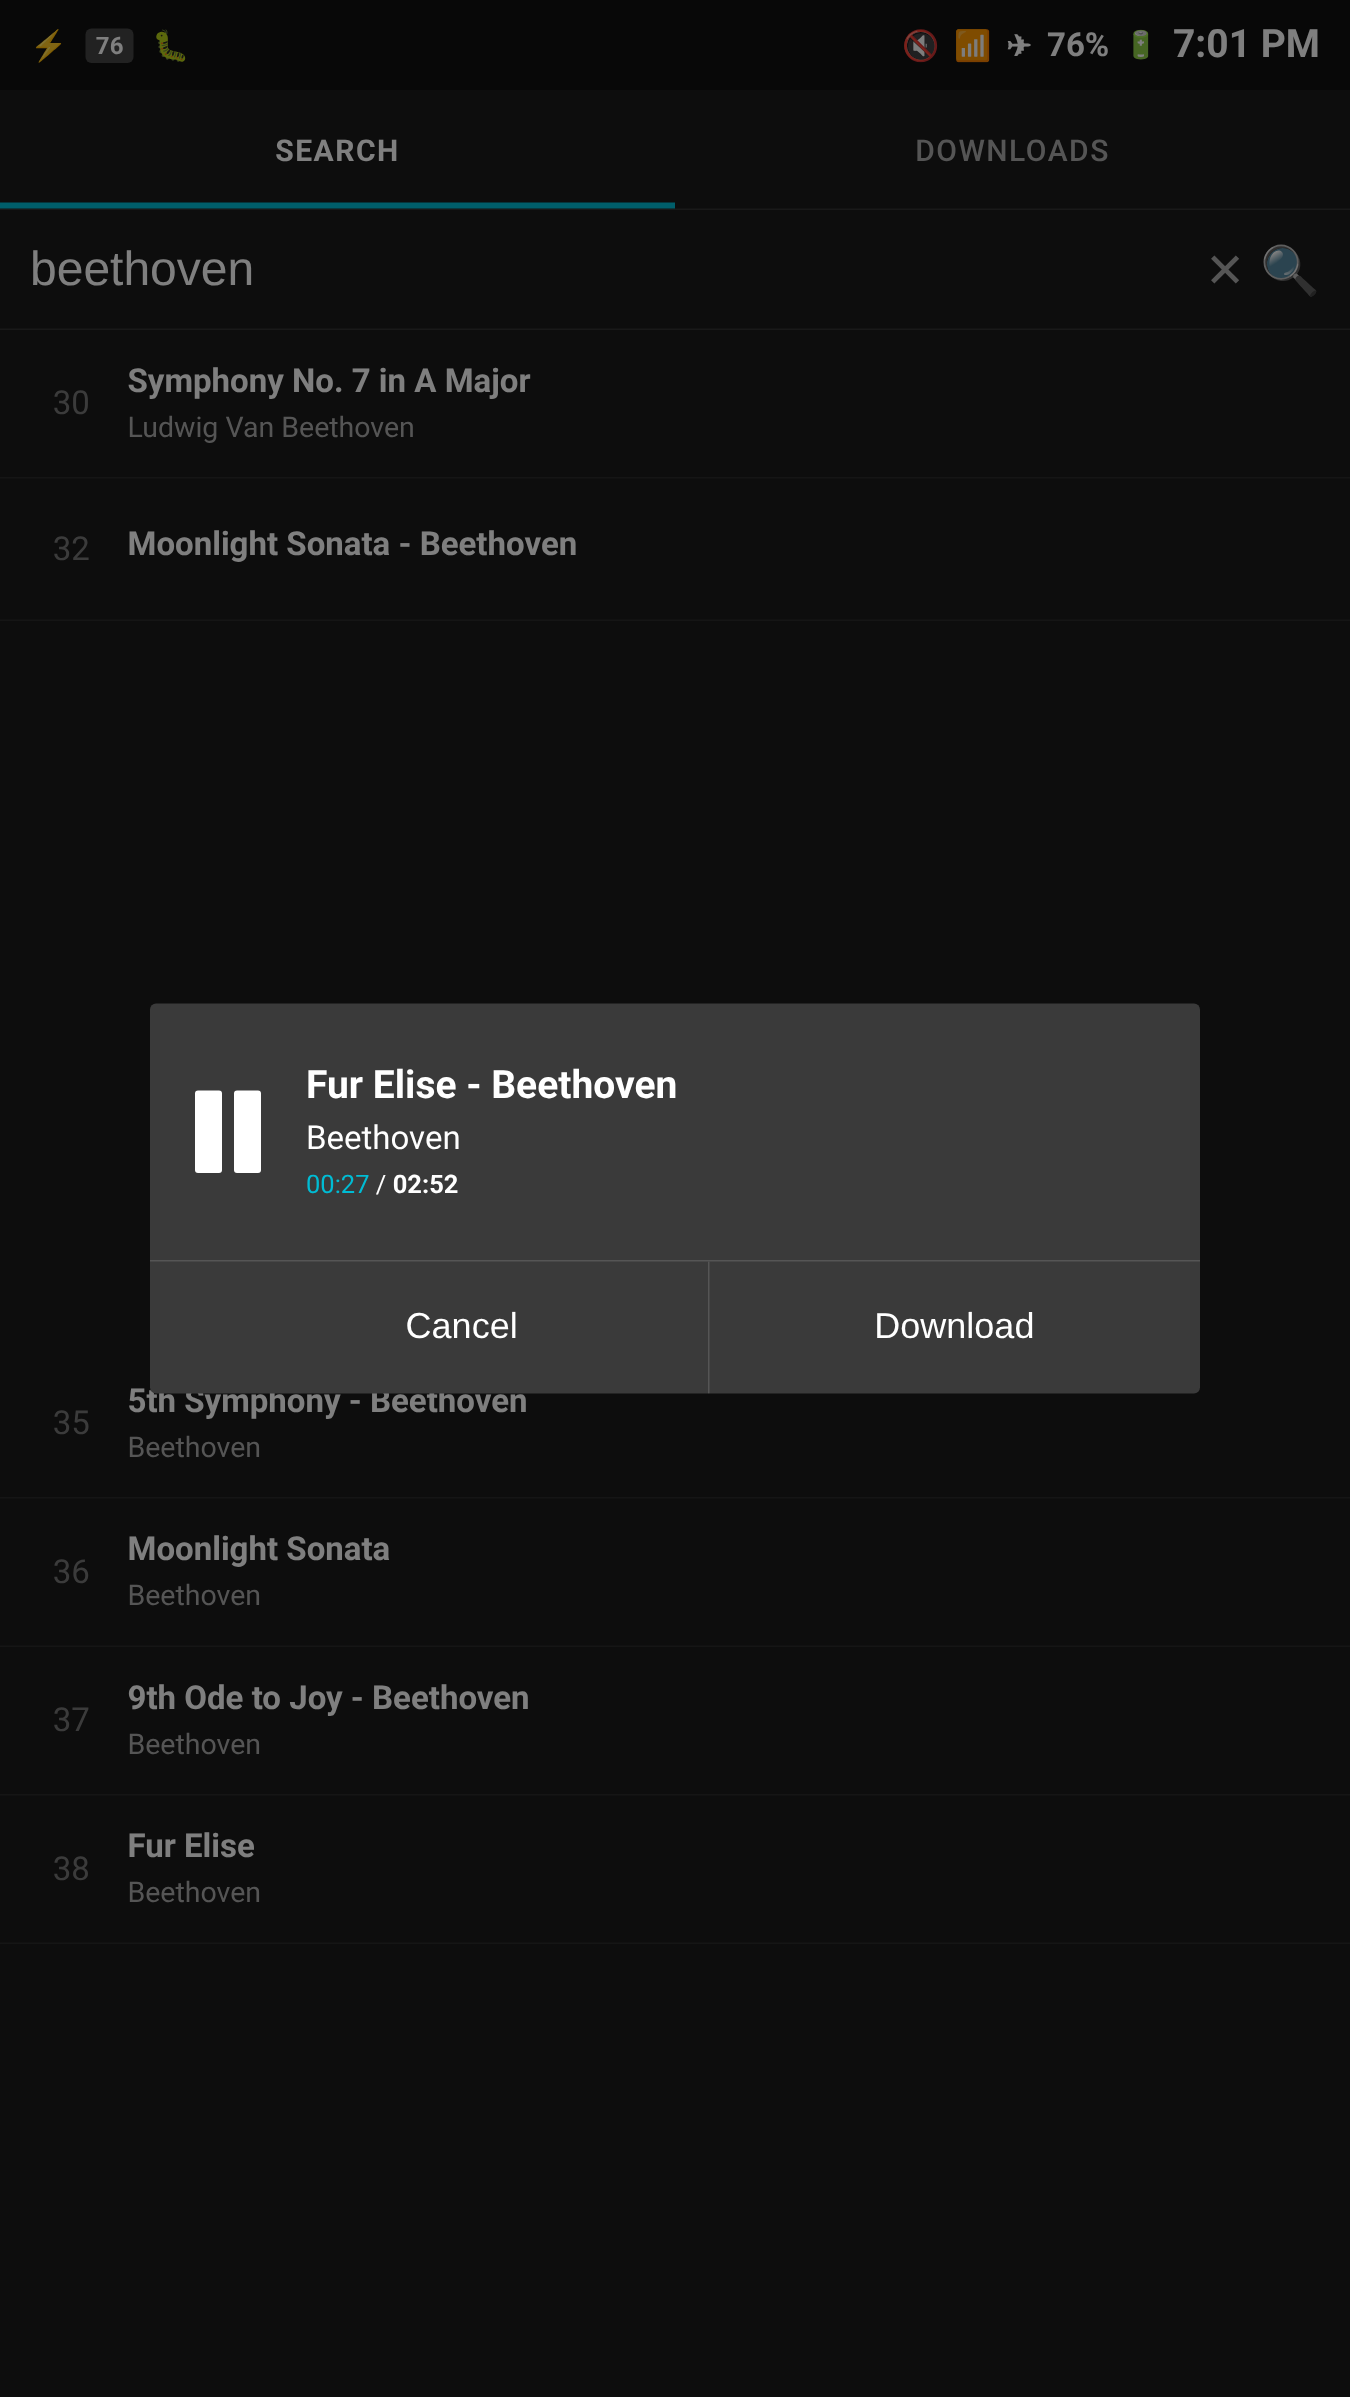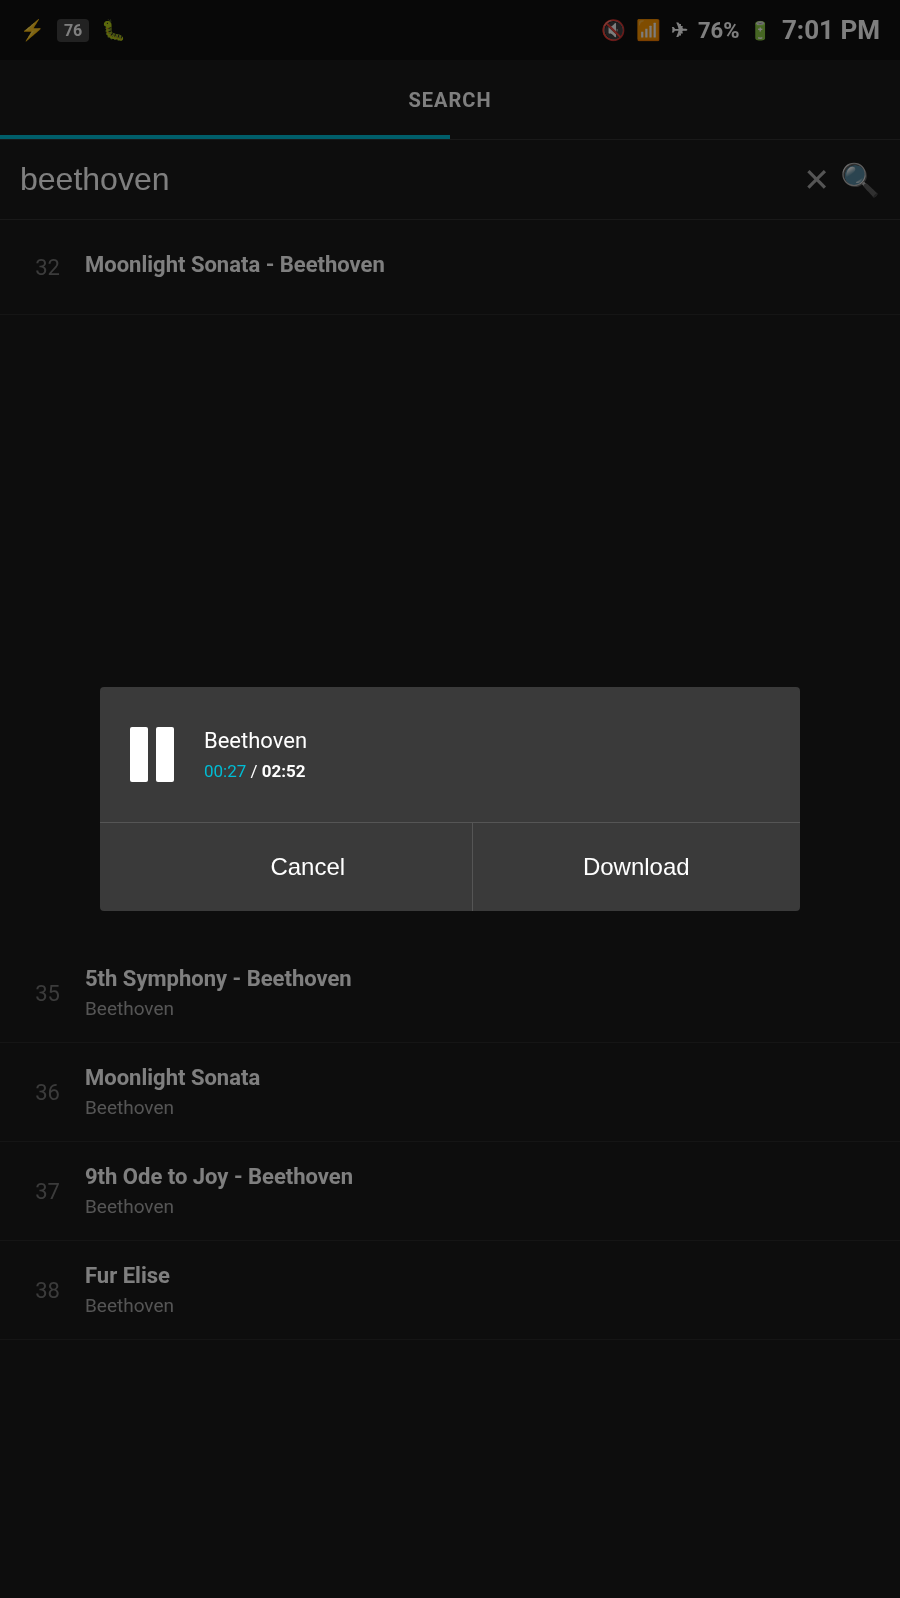--- a/index.html
+++ b/index.html
@@ -252,64 +252,75 @@
     <span>76%</span>
     <span class="battery-icon">🔋</span>
     <span class="time-text">7:01 PM</span>
   </div>
 </div>
 
 <div class="tab-bar">
   <div class="tab active">
     <span>SEARCH</span>
   </div>
+  <div class="tab">
+    <span>DOWNLOADS</span>
+  </div>
   <div class="tab-indicator"></div>
 </div>
 
 <div class="search-bar">
   <input class="search-input" type="text" value="beethoven" style="">
   <span class="search-clear-icon">✕</span>
   <span class="search-icon">🔍</span>
 </div>
 
 <div class="results-list">
 
+  <div class="list-item">
+    <div class="item-number">30</div>
+    <div class="item-content">
+      <div class="item-title">Symphony No. 7 in A Major</div>
+      <div class="item-artist">Ludwig Van Beethoven</div>
+    </div>
+  </div>
 
 
   <div class="list-item">
     <div class="item-number">32</div>
     <div class="item-content">
       <div class="item-title">Moonlight Sonata - Beethoven</div>
     </div>
   </div>
 </div>
 
 <div class="modal-overlay">
   <div class="modal">
     <div class="modal-body">
       <div class="modal-pause-icon">
         <div class="pause-bar"></div>
         <div class="pause-bar"></div>
       </div>
       <div class="modal-info">
+        <div class="modal-title">Fur Elise - Beethoven</div>
         <div class="modal-artist">Beethoven</div>
         <div class="modal-time">
           <span class="modal-current-time">00:27</span><span> / </span><span class="modal-total-time">02:52</span>
         </div>
       </div>
     </div>
     <div class="modal-footer">
       <button class="modal-btn">Cancel</button>
       <div class="modal-btn-divider"></div>
       <button class="modal-btn">Download</button>
     </div>
   </div>
 </div>
 
-<div style="position:absolute; top:944px; left:0; width:100%; z-index:1;">
+<div style="position:absolute; top:900px; left:0; width:100%; z-index:1;">
 
   <div class="list-item">
     <div class="item-number">35</div>
     <div class="item-content">
       <div class="item-title">5th Symphony - Beethoven</div>
       <div class="item-artist">Beethoven</div>
     </div>
   </div>
 
   <div class="list-item">

